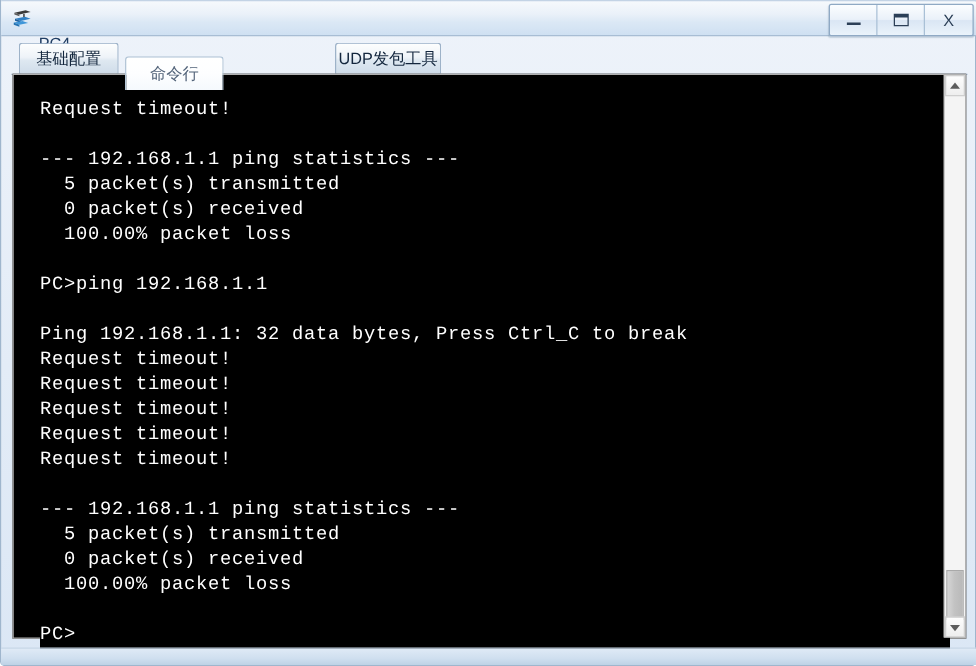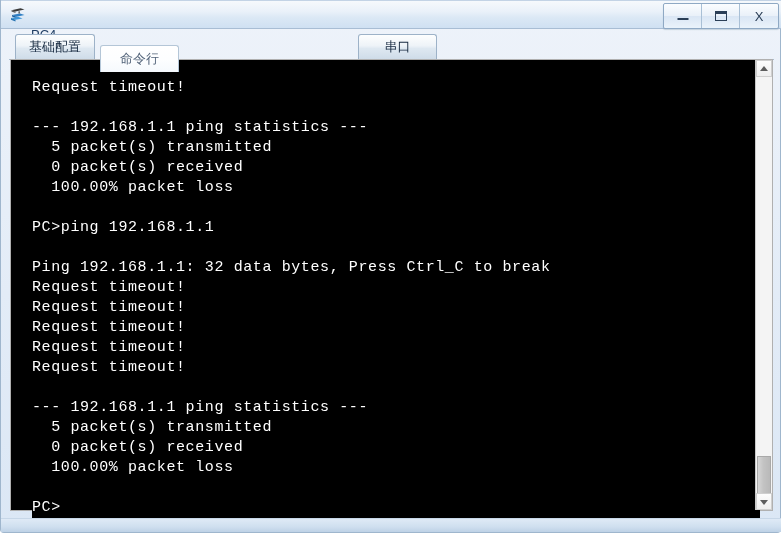--- a/index.html
+++ b/index.html
@@ -261,21 +261,21 @@
       </button>
       <button class="winbtn">
         <span class="glyph">X</span>
       </button>
     </div>
   </div>
 
   <div class="tabstrip">
     <div class="tab" style="left:14px;width:80px;">基础配置</div>
     <div class="tab selected" style="left:99px;width:79px;margin-top:12px;">命令行</div>
-    <div class="tab" style="left:357px;width:79px;">串口</div>
+    <div class="tab" style="left:267px;width:85px;">UDP发包工具</div>
   </div>
   <div class="tabline"></div>
 
   <div class="console-outer">
     <pre class="console-text">Request timeout!
 
 --- 192.168.1.1 ping statistics ---
   5 packet(s) transmitted
   0 packet(s) received
   100.00% packet loss

